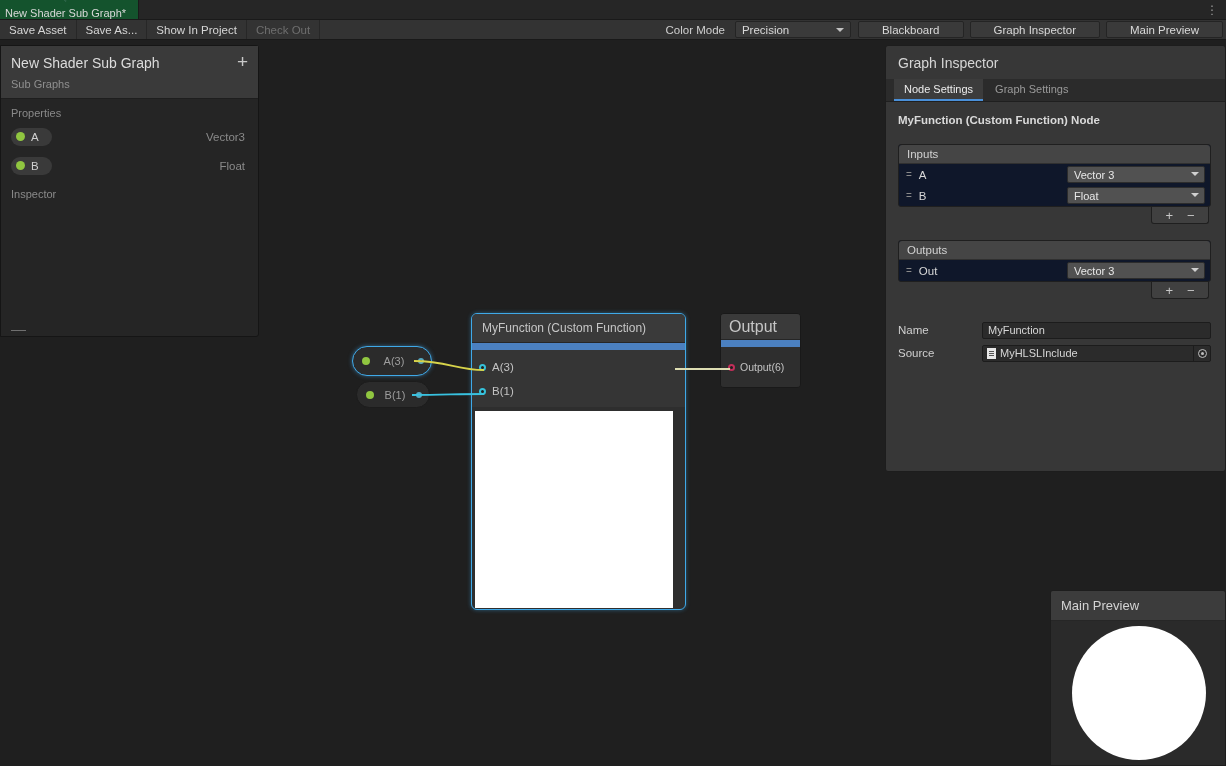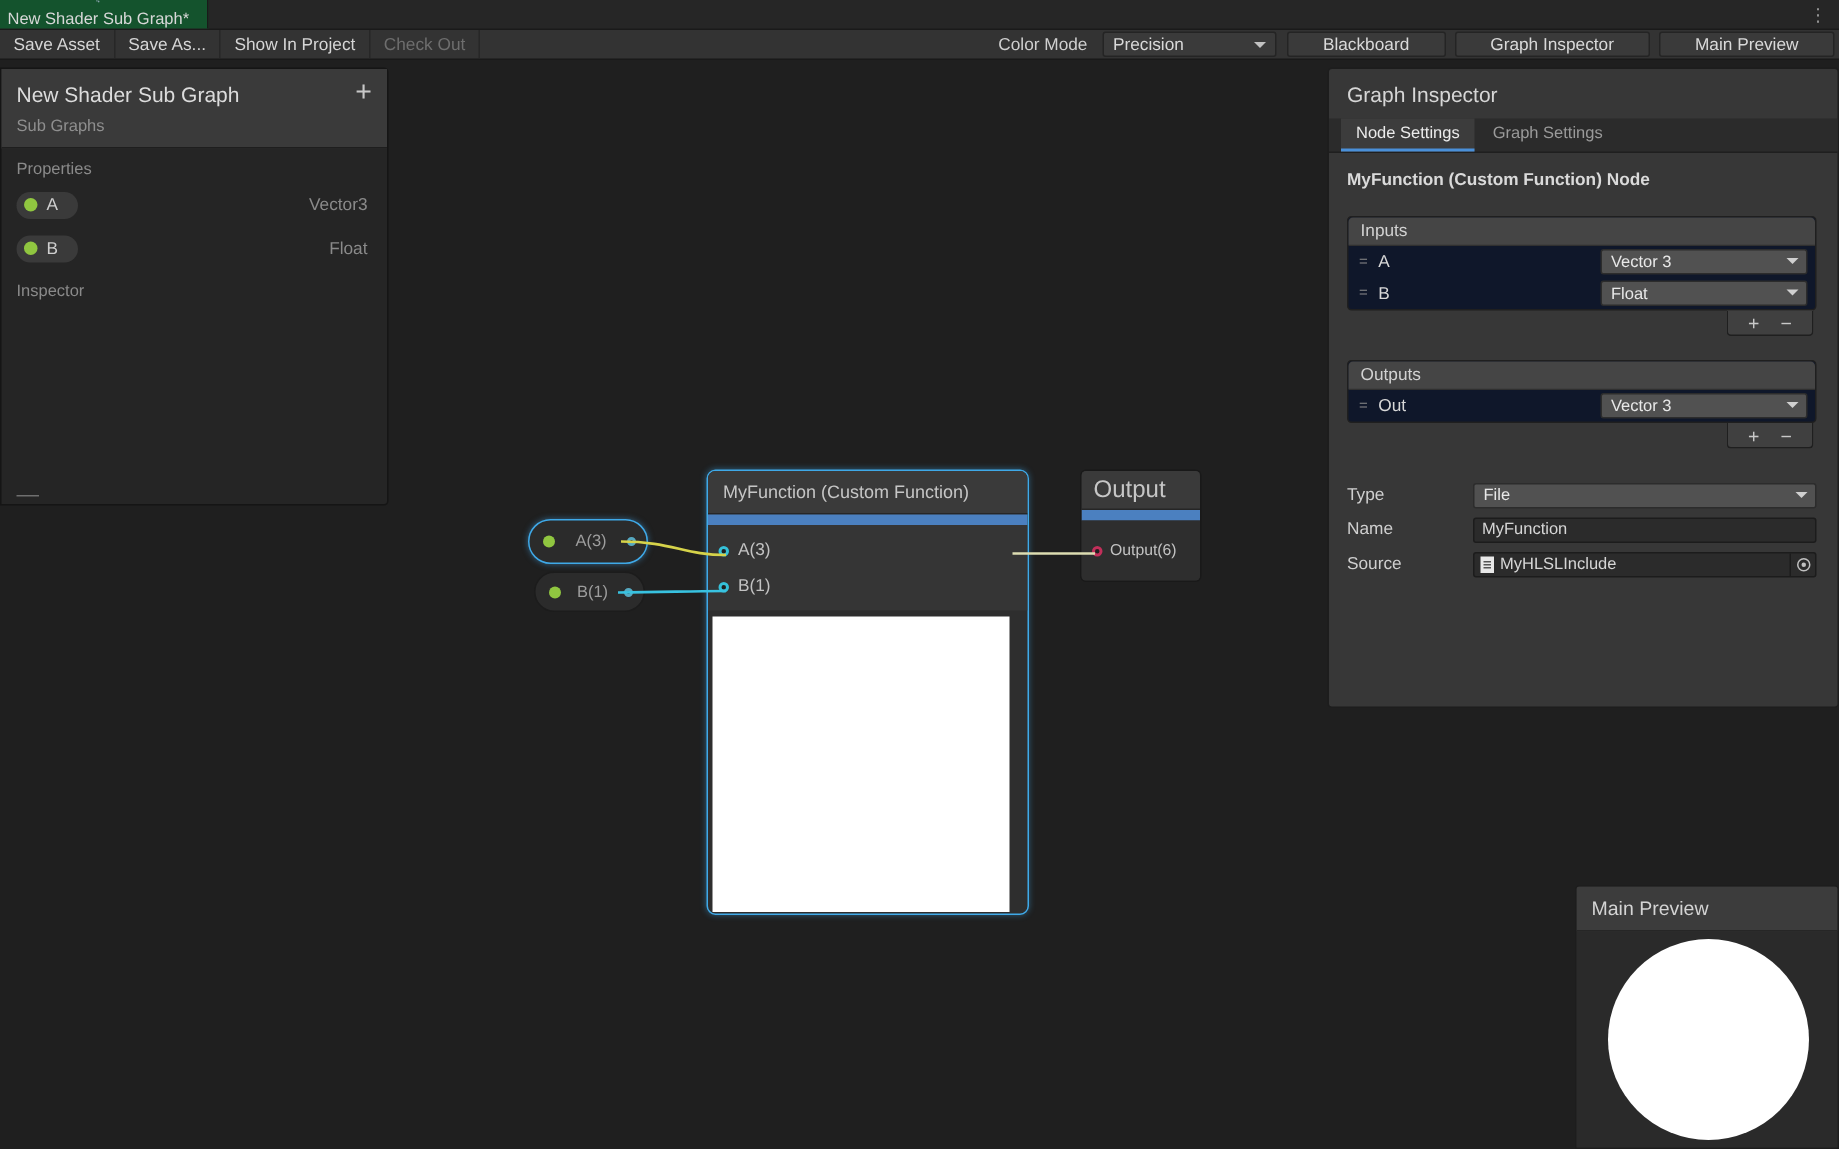--- a/index.html
+++ b/index.html
@@ -258,27 +258,20 @@
       </div>
       <div class="ulist-footer-wrap">
         <div class="ulist-footer">
           <span>+</span>
           <span>−</span>
         </div>
       </div>
 
       <div class="gi-fields">
         <div class="f-row">
-          <span class="f-label">Type</span>
-          <span class="drop">
-            <span>File</span>
-            <span class="arrow-down"></span>
-          </span>
-        </div>
-        <div class="f-row">
           <span class="f-label">Name</span>
           <span class="f-text">MyFunction</span>
         </div>
         <div class="f-row">
           <span class="f-label">Source</span>
           <span class="f-obj">
             <span class="doc-icon"></span>
             <span class="obj-text">MyHLSLInclude</span>
             <span class="picker">
               <span class="target-ring">

